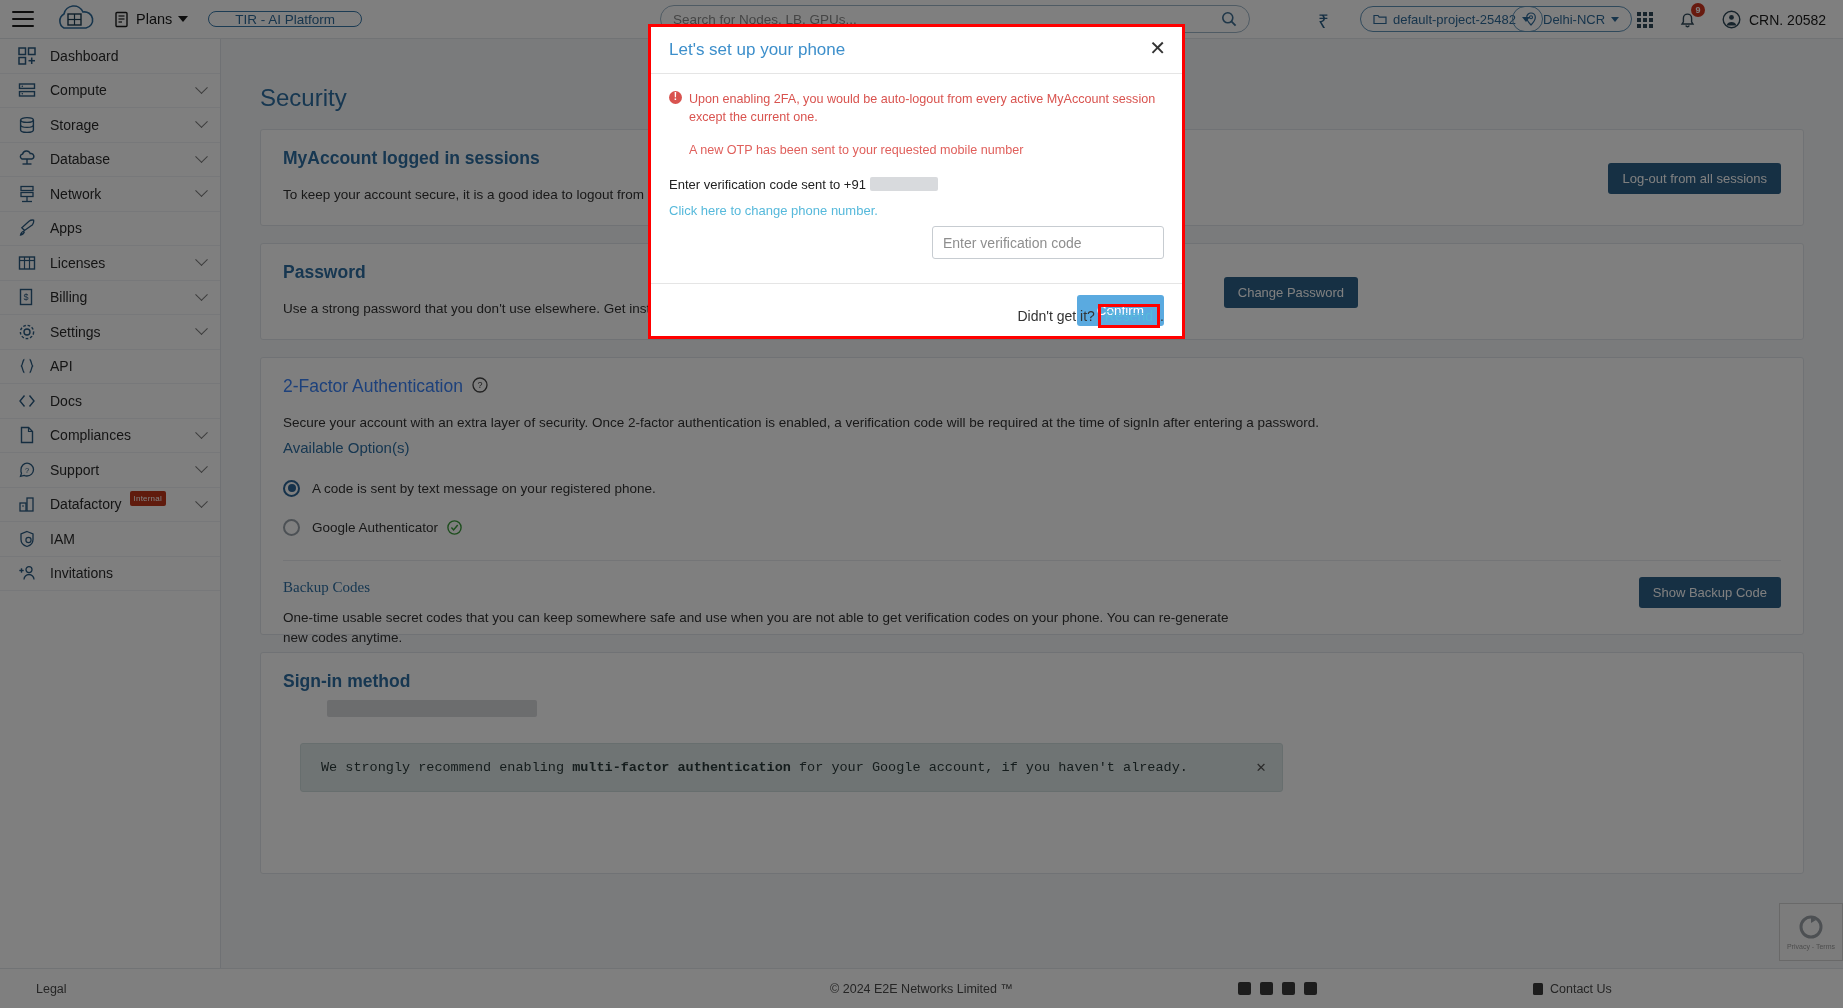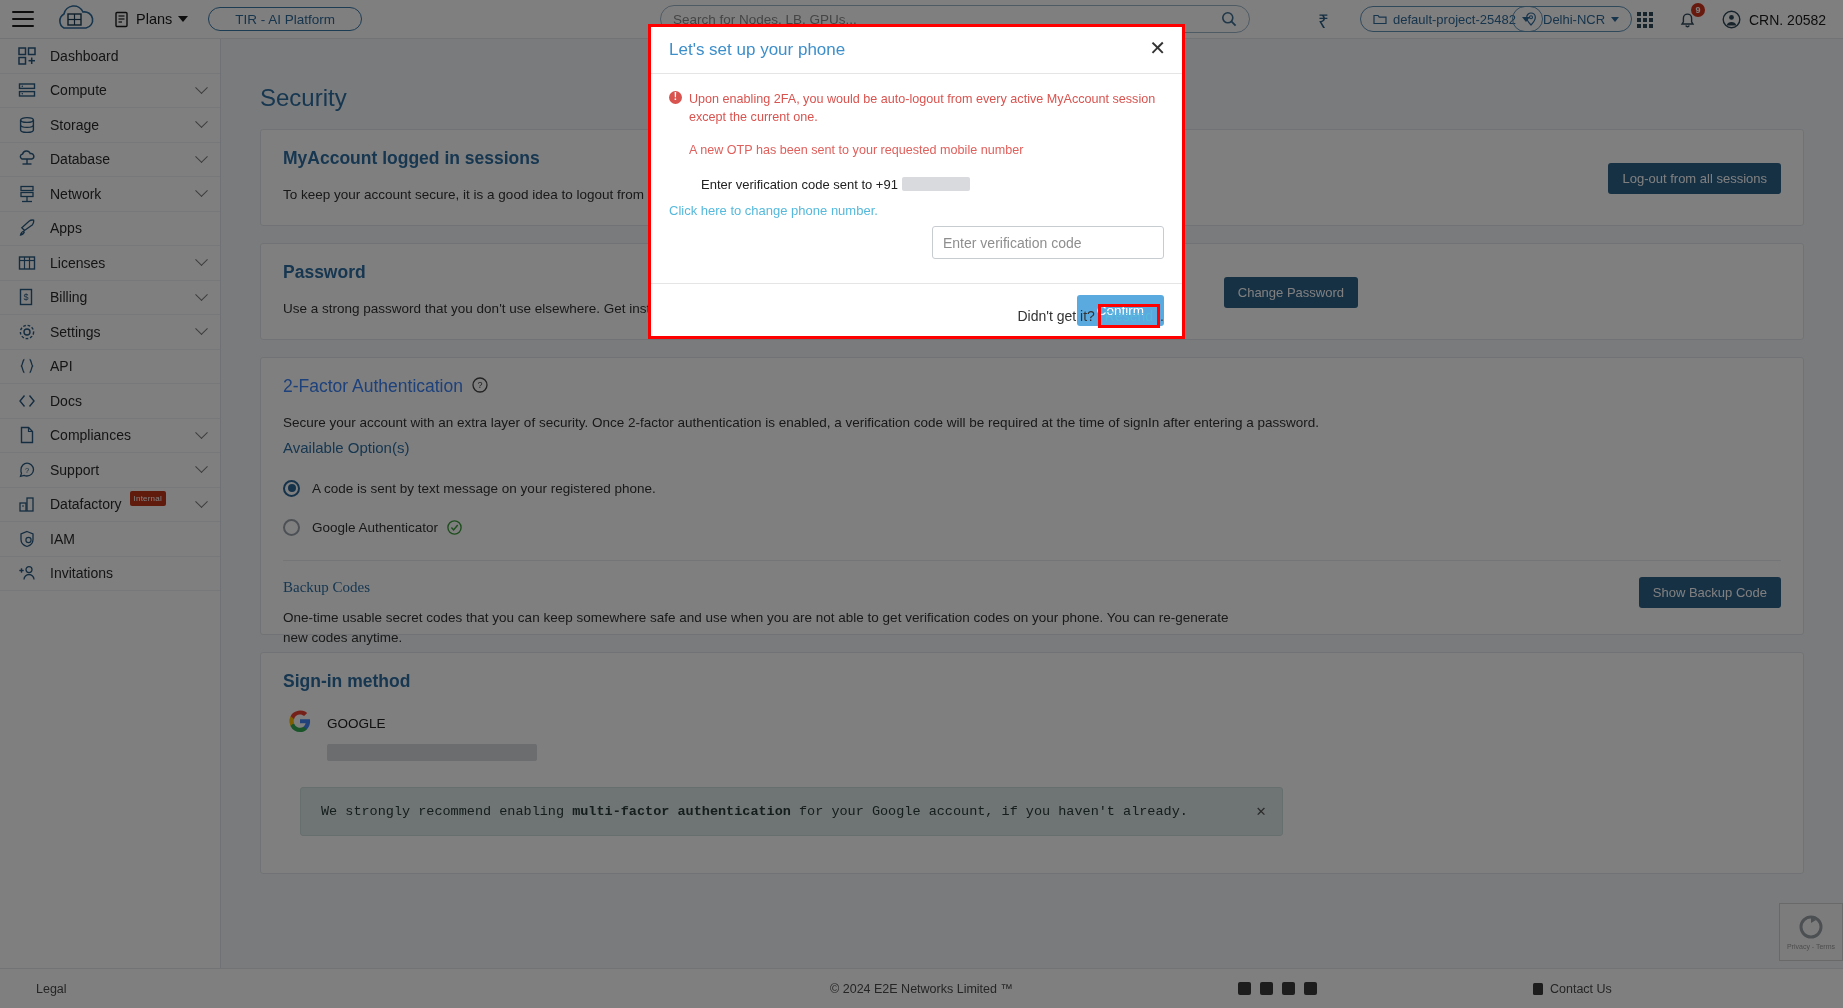--- a/index.html
+++ b/index.html
@@ -26,21 +26,21 @@
   }
   .hamburger { width: 22px; height: 16px; margin-left: 12px; display: flex;
     flex-direction: column; justify-content: space-between; cursor: pointer; }
   .hamburger span { display: block; height: 2px; background: #1d1d1d; border-radius: 1px; }
   .cloud-logo { margin-left: 18px; width: 46px; height: 32px; display: flex;
     align-items: center; justify-content: center; }
   .plans-btn { display: flex; align-items: center; gap: 6px; margin-left: 16px;
     color: #1a1a1a; font-size: 14.5px; cursor: pointer; }
   .plans-caret { width: 0; height: 0; border-left: 5px solid transparent;
     border-right: 5px solid transparent; border-top: 6px solid #1a1a1a; }
-  .tir-pill { margin-left: 20px; height: 24px; padding: 0 26px;
+  .tir-pill { margin-left: 20px; height: 16px; padding: 0 26px;
     border: 1px solid #3878a8; border-radius: 14px; color: #2f6a99;
     font-size: 13.5px; display: flex; align-items: center; cursor: pointer; }
   .search-wrap { position: absolute; left: 660px; top: 5px; width: 590px; height: 28px;
     border: 1px solid #9fb6c8; border-radius: 15px; display: flex; align-items: center;
     padding: 0 12px; }
   .search-wrap input { border: none; outline: none; flex: 1; font-size: 13.5px;
     color: #444; background: transparent; font-family: "Liberation Sans", sans-serif; }
   .search-wrap input::placeholder { color: #8b8b8b; }
   .rupee { position: absolute; left: 1318px; top: 8px; font-size: 19px; color: #2c5f86; cursor:pointer;}
   .pill-sel { height: 26px; padding: 0 12px; border: 1px solid #5f92b7; border-radius: 14px;
@@ -121,21 +121,21 @@
   .m-title { font-size: 17px; color: #3d8fcb; }
   .m-close { position: absolute; right: 16px; top: 11px; font-size: 20px; color: #333;
     cursor: pointer; line-height: 1; }
   .m-body { flex: 1; padding: 16px 18px 0 18px; position: relative; }
   .warn { display: flex; gap: 7px; color: #d9534f; font-size: 12.6px; line-height: 1.45; }
   .warn .ex { flex: 0 0 13px; width: 13px; height: 13px; background: #d9534f;
     border-radius: 50%; color: #fff; font-size: 10px; font-weight: bold;
     display: flex; align-items: center; justify-content: center; margin-top: 1px; }
   .otp-sent { color: #e0605c; font-size: 12.6px; margin: 16px 0 0 20px; }
   .m-row { display: flex; align-items: flex-start; margin-top: 20px; }
-  .m-lbl { font-size: 13px; color: #222; margin-left: 32px; }
+  .m-lbl { font-size: 13px; color: #222; }
   .m-link { font-size: 13px; color: #56b9db; cursor: pointer; display: inline-block; margin-top: 11px; }
   .otp-input { position: absolute; right: 18px; top: 152px; width: 232px; height: 33px;
     border: 1px solid #c7ccd1; border-radius: 3px; padding: 0 10px; font-size: 14px;
     color: #333; outline: none; font-family: "Liberation Sans", sans-serif; }
   .otp-input::placeholder { color: #8e8e8e; }
   .didnt { position: absolute; right: 18px; top: 230px; font-size: 14px; color: #333; }
   .resend-box { border: 3px solid #ff0000; padding: 1px 4px; margin-left: 3px; display: inline-block; }
   .resend { color: #56b9db; cursor: pointer; }
   .m-foot { height: 53px; border-top: 1px solid #e5e5e5; display: flex; align-items: center;
     justify-content: flex-end; padding-right: 18px; }
@@ -475,31 +475,20 @@
       <div style="margin:24px 22px 0 22px;border-top:1px solid #e8ebee;padding-top:18px;position:relative;">
         <div style="font-size:15px;color:#2e6fa3;font-family:Liberation Serif, serif;">Backup Codes</div>
         <div style="font-size:13.5px;color:#333;margin-top:12px;width:960px;line-height:1.5;">One-time usable secret codes that you can keep somewhere safe and use when you are not able to get verification codes on your phone. You can re-generate new codes anytime.</div>
         <button class="btn-dark abs-btn" style="right:0;top:16px;">Show Backup Code</button>
       </div>
     </div>
 
     <div class="card" style="height:222px;">
       <div class="card-h">Sign-in method</div>
 
-      <div class="google-row">
-        <span>
-          <svg width="22" height="22" viewBox="0 0 24 24">
-            <path fill="#4285F4" d="M23 12.3c0-.8-.1-1.6-.2-2.3H12v4.5h6.2a5.3 5.3 0 0 1-2.3 3.5v2.9h3.7c2.2-2 3.4-5 3.4-8.6z"></path>
-            <path fill="#34A853" d="M12 24c3.1 0 5.7-1 7.6-2.8l-3.7-2.9a7 7 0 0 1-10.4-3.7H1.7v3A12 12 0 0 0 12 24z"></path>
-            <path fill="#FBBC05" d="M5.5 14.3a7.2 7.2 0 0 1 0-4.6V6.7H1.7a12 12 0 0 0 0 10.6z"></path>
-            <path fill="#EA4335" d="M12 4.8c1.7 0 3.3.6 4.5 1.8l3.3-3.3A12 12 0 0 0 1.7 6.7l3.8 3a7.2 7.2 0 0 1 6.5-4.9z"></path>
-          </svg>
-        </span>
-        <span style="margin-left:16px;font-size:13.5px;color:#222;">GOOGLE</span>
-      </div>
       <div class="redacted" style="margin:8px 0 0 66px;width:210px;height:17px;"></div>
 
       <div class="notice">
         <span>We strongly recommend enabling </span><b>multi-factor authentication</b><span> for your Google account, if you haven't already.</span>
         <span class="x">✕</span>
       </div>
     </div>
   </div>
 
   <div id="recaptcha">

